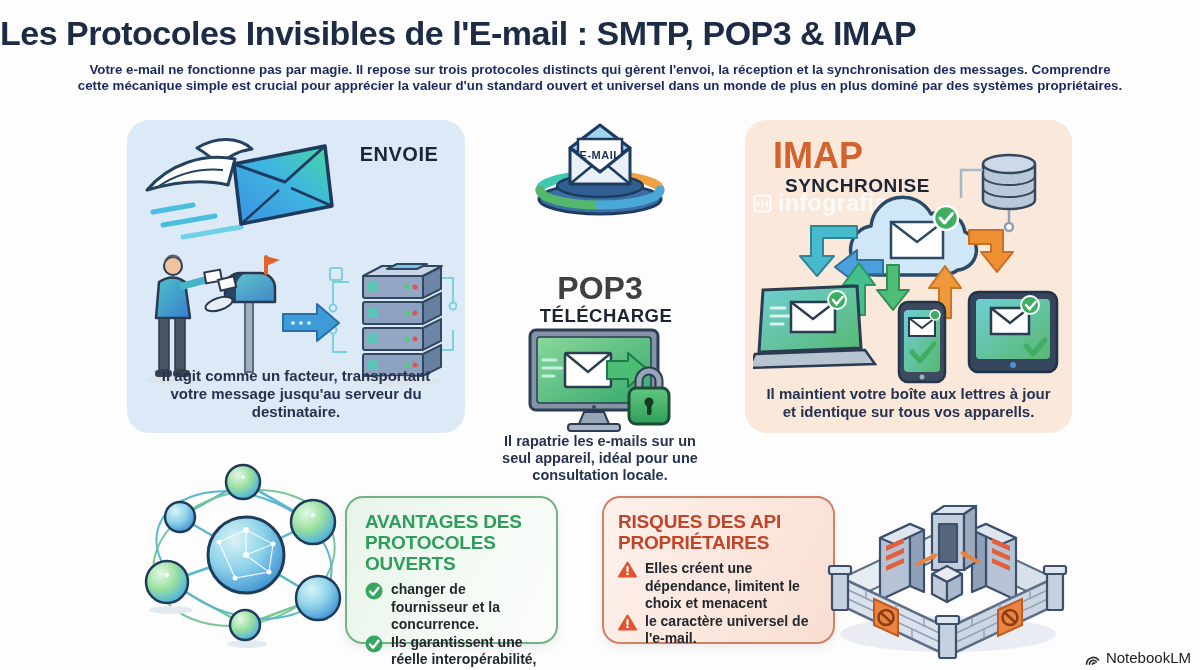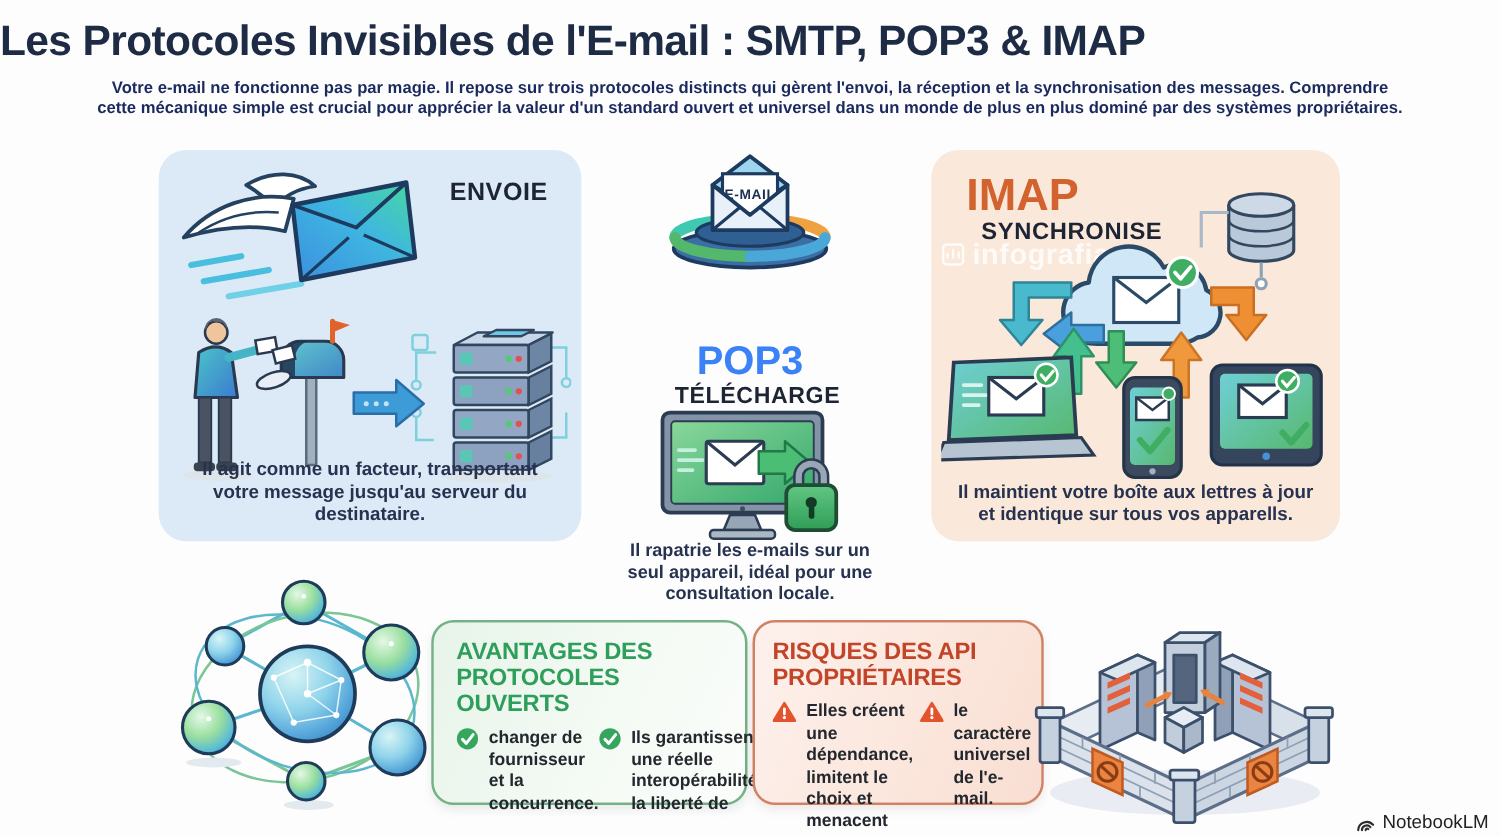--- a/index.html
+++ b/index.html
@@ -19,38 +19,38 @@
   .proto-action{font-size:20px;font-weight:800;color:#1d2433;letter-spacing:.5px;line-height:24px;padding-left:12px;}
   .smtp-head{left:202px;top:22px;width:128px;}
   .smtp-head .proto-name{color:#2e7ec2;}
   .imap-head{left:28px;top:18px;text-align:left;}
   .imap-head .proto-name{color:#d2632f;}
   .cap{position:absolute;left:16px;right:16px;text-align:center;font-weight:700;
        color:#26324f;font-size:15px;line-height:18px;}
   .cap-bottom{bottom:12px;}
   
   .pop3-head{position:absolute;left:500px;top:272px;width:200px;text-align:center;}
-  .pop3-head .proto-name{font-size:32px;color:#3b82f6;line-height:32px;}
+  .pop3-head .proto-name{font-size:32px;color:#404040;line-height:32px;}
   .pop3-head .proto-action{font-size:18.5px;}
   .pop3-cap{position:absolute;left:497px;top:433px;width:206px;text-align:center;
             font-weight:700;color:#26324f;font-size:14.5px;line-height:17px;}
   
   .watermark{position:absolute;left:8px;top:70px;display:flex;align-items:center;gap:6px;
              color:rgba(255,255,255,0.78);font-size:23px;font-weight:700;letter-spacing:.5px;}
   
-  .panel-adv{left:345px;top:496px;width:253px;height:148px;border-radius:18px;
+  .panel-adv{left:345px;top:496px;width:213px;height:148px;border-radius:18px;
              border:2.5px solid #74b186;background:linear-gradient(115deg,#e7f4e9 0%,#f4faf4 55%,#fbfdfb 100%);
              box-shadow:0 4px 8px rgba(80,110,90,.12);box-sizing:border-box;padding:13px 12px 8px 18px;}
   .panel-risk{left:602px;top:496px;width:233px;height:148px;border-radius:18px;
               border:2.5px solid #d08266;background:linear-gradient(115deg,#fdf1ec 0%,#fbe6dc 60%,#f9ded2 100%);
               box-shadow:0 4px 8px rgba(140,90,70,.12);box-sizing:border-box;padding:13px 8px 8px 14px;}
   .bp-title{font-size:19px;font-weight:800;line-height:21px;letter-spacing:-.2px;}
   .panel-adv .bp-title{color:#2e9e5b;}
   .panel-risk .bp-title{color:#c2452a;}
-  .bullets{margin-top:7px;display:flex;flex-direction:row;}
+  .bullets{margin-top:7px;display:flex;flex-direction:column;}
   .bullet{display:flex;gap:8px;align-items:flex-start;}
   .bicon{flex:0 0 auto;margin-top:1px;line-height:0;}
   .btext{font-size:14px;font-weight:700;color:#23282e;line-height:17.5px;}
   
   .brand{position:absolute;right:9px;bottom:4px;display:flex;align-items:flex-end;gap:5px;
          color:#222;font-size:15px;font-weight:500;}
   svg{display:block;}
   .abs{position:absolute;}
 </style>
 </head>

